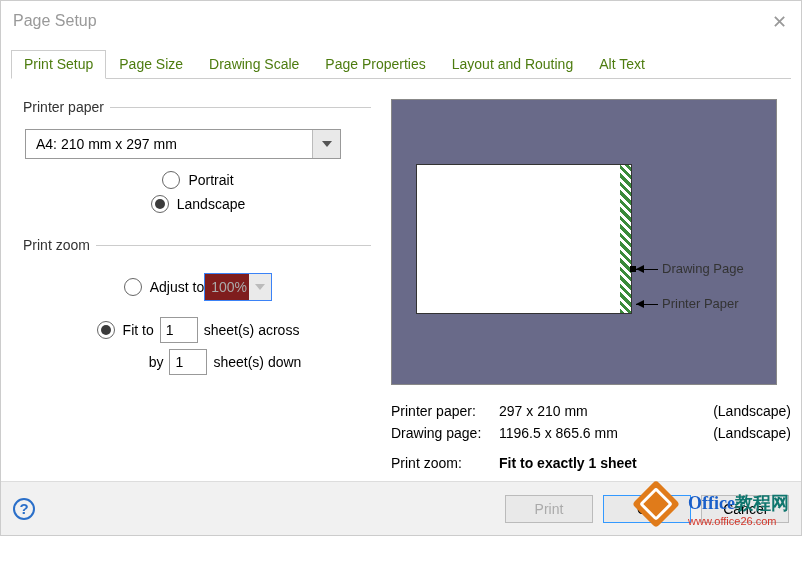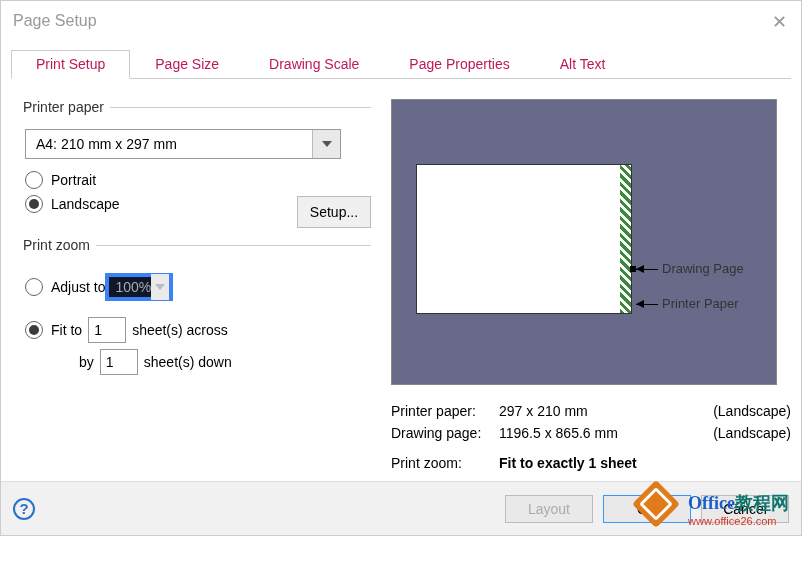--- a/index.html
+++ b/index.html
@@ -1,36 +1,36 @@
 <!DOCTYPE html>
 <html><head>
 <meta charset="utf-8">
 <style>
   * { box-sizing: border-box; font-family: "Segoe UI", Arial, sans-serif; }
   body { margin: 0; background: #fff; }
   .window { width: 802px; height: 536px; border: 1px solid #ccc; position: relative; background: #fff; }
   .titlebar { height: 40px; display: flex; align-items: center; padding: 0 12px; color: #999; font-size: 16px; }
   .titlebar .close { position: absolute; right: 14px; top: 10px; color: #999; font-size: 18px; }
   .tabs { display: flex; border-bottom: 1px solid #ccc; margin: 8px 10px 0 10px; height: 30px; position: relative; }
-  .tab { padding: 5px 24px; font-size: 14px; color: #be185d; border: 1px solid transparent; cursor: pointer; position: relative; top: 1px; }
+  .tab { padding: 5px 12px; font-size: 14px; color: #4d7c0f; border: 1px solid transparent; cursor: pointer; position: relative; top: 1px; }
   .tab.active { border: 1px solid #ccc; border-bottom: 1px solid #fff; background: #fff; }
   .content { display: flex; padding: 10px 10px 0 10px; }
   .left { width: 370px; padding: 10px 10px 0 10px; }
   .right { flex: 1; padding: 10px 0 0 10px; }
   fieldset { border: none; border-top: 1px solid #ccc; margin: 0 0 18px 0; padding: 14px 0 0 0; }
   legend { color: #333; font-size: 14px; padding-right: 6px; }
   .paper-select { width: 316px; height: 30px; border: 1px solid #999; display: flex; align-items: center; justify-content: space-between; margin: 0 12px 12px 4px; }
   .paper-select span { padding-left: 10px; font-size: 14px; }
   .dropdown-btn { width: 28px; height: 28px; background: #e9e9e9; border-left: 1px solid #bbb; display: flex; align-items: center; justify-content: center; }
-  .radio-row { display: flex; align-items: center; margin: 6px 0 6px 4px; font-size: 14px; }
+  .radio-row { display: flex; align-items: center; margin: 6px 0 6px 4px; font-size: 14px; justify-content: center; }
   .radio { width: 18px; height: 18px; border: 1px solid #666; border-radius: 50%; margin-right: 8px; display: inline-flex; align-items: center; justify-content: center; }
   .radio.checked::after { content: ""; width: 10px; height: 10px; background: #3b3b3b; border-radius: 50%; }
   .setup-btn { position: absolute; left: 296px; top: 195px; width: 74px; height: 32px; background: #f0f0f0; border: 1px solid #bbb; font-size: 14px; }
   .num-input { width: 38px; height: 26px; border: 1px solid #999; margin: 0 6px; font-size: 14px; text-align: left; padding-left: 5px; display:inline-flex; align-items:center; }
-  .zoom-box { width: 68px; height: 28px; border: 4px solid #3b82f6; background: #0f172a; display: inline-flex; align-items: center; justify-content: space-between; color: #aaa; }
+  .zoom-box { width: 68px; height: 28px; border: 1px solid #3b82f6; background: #7f1d1d; display: inline-flex; align-items: center; justify-content: space-between; color: #aaa; }
   .zoom-box .dd { width: 22px; height: 26px; background: #eaeaea; display:flex; align-items:center; justify-content:center; }
   .checkbox { width: 18px; height: 18px; border: 1px solid #666; margin-right: 8px; display:inline-block; }
   .footer { position: absolute; bottom: 0; left: 0; right: 0; height: 54px; background: #f1f1f1; border-top: 1px solid #ddd; display: flex; align-items: center; padding: 0 12px; }
   .help-icon { width: 22px; height: 22px; border: 2px solid #2a6fc9; border-radius: 50%; color: #2a6fc9; font-weight: bold; display:flex; align-items:center; justify-content:center; font-size:15px; }
   .btn { width: 88px; height: 28px; background: #e9e9e9; border: 1px solid #bbb; font-size: 14px; margin-left: 10px; display:flex; align-items:center; justify-content:center; }
   .btn.disabled { color: #aaa; }
   .btn.default { border: 1px solid #3399ff; }
   .footer-spacer { flex: 1; }
   .preview { width: 386px; height: 286px; background: #696a89; border: 1px solid #888; position: relative; }
   .page { position: absolute; left: 24px; top: 64px; width: 210px; height: 150px; background: #fff; border: 1px solid #333; }
@@ -61,20 +61,21 @@
   <div class="titlebar">
     <span>Page Setup</span>
     <span class="close">✕</span>
   </div>
 
   <div class="tabs">
     <div class="tab active">Print Setup</div>
     <div class="tab">Page Size</div>
     <div class="tab">Drawing Scale</div>
     <div class="tab">Page Properties</div>
+    <div class="tab">Layout and Routing</div>
     <div class="tab">Alt Text</div>
   </div>
 
   <div class="content">
     <div class="left">
       <fieldset>
         <legend>Printer paper</legend>
         <div class="paper-select">
           <span>A4:  210 mm x 297 mm</span>
           <div class="dropdown-btn">
@@ -84,21 +85,20 @@
         <div class="radio-row">
           <span class="radio"></span>
           <span>Portrait</span>
         </div>
         <div class="radio-row">
           <span class="radio checked"></span>
           <span>Landscape</span>
         </div>
       </fieldset>
 
-      <button class="setup-btn">Setup...</button>
 
       <fieldset>
         <legend>Print zoom</legend>
         <div class="radio-row">
           <span class="radio"></span>
           <span>Adjust to</span>
           <span class="zoom-box">
             <span style="padding-left:6px">100%</span>
             <span class="dd">
                 <div class="chev" style="border-top-color:#bbb"></div>
@@ -148,21 +148,21 @@
           <div class="k">Print zoom:</div>
           <div class="v bold" style="width:auto">Fit to exactly 1 sheet</div>
         </div>
       </div>
     </div>
   </div>
 
   <div class="footer">
     <div class="help-icon">?</div>
     <div class="footer-spacer"></div>
-    <div class="btn disabled">Layout</div>
+    <div class="btn disabled">Print</div>
     <div class="btn default">OK</div>
     <div class="btn">Cancel</div>
   </div>
 
   <div class="wm-logo"></div>
   <div class="watermark">
     <div class="wm1">
       <span class="b">Office</span><span class="o">教程网</span>
     </div>
     <div class="wm2">www.office26.com</div>

